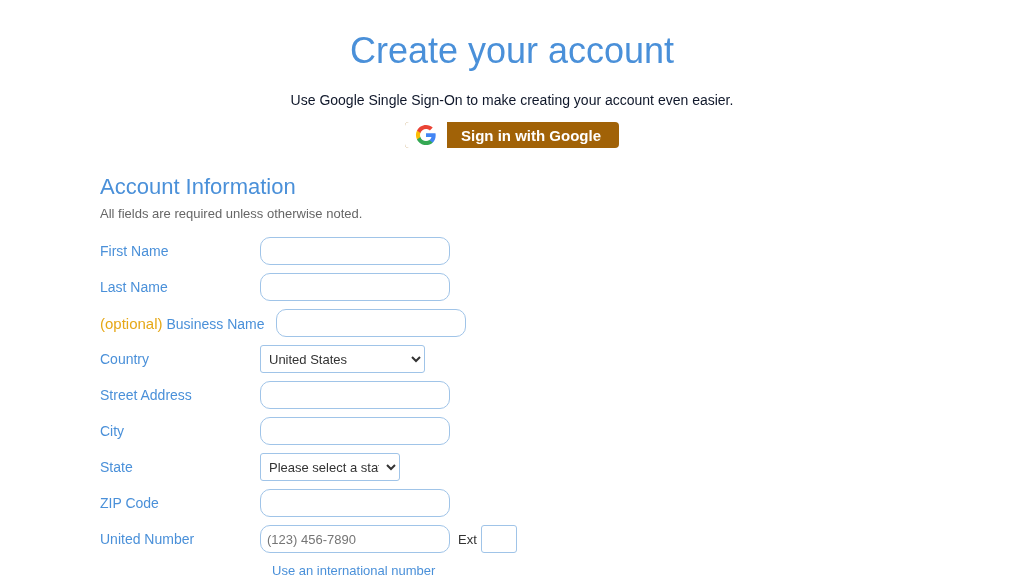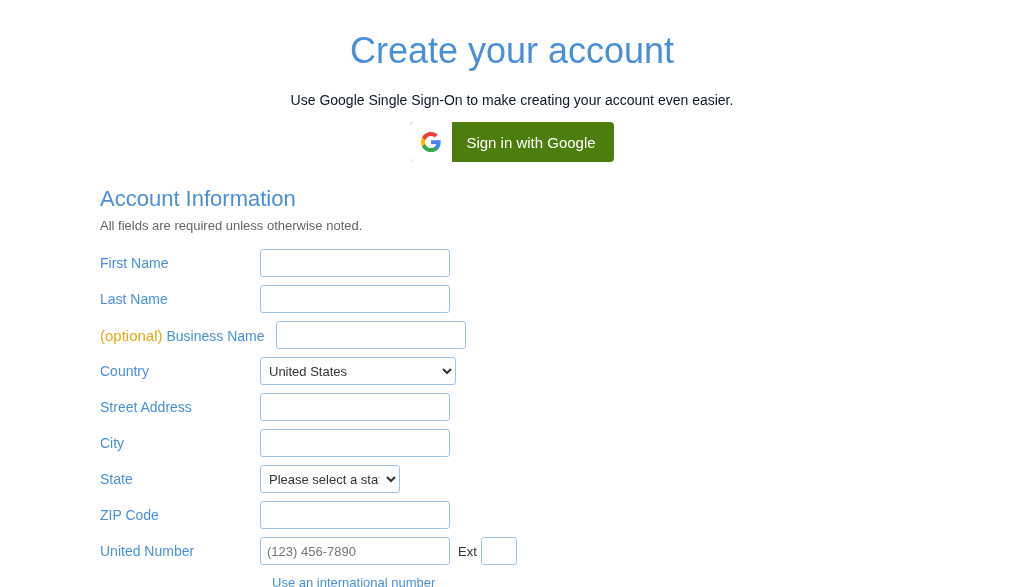--- a/index.html
+++ b/index.html
@@ -28,30 +28,30 @@
       margin-bottom: 24px;
     }
     .sso-text {
       color: #0f172a;
       font-size: 14px;
       margin-bottom: 14px;
     }
     .google-btn {
       display: inline-flex;
       align-items: center;
-      background: #4d7c0f;
+      background: #a16207;
       color: #fff;
       border: none;
       border-radius: 4px;
       padding: 0;
       cursor: pointer;
       font-size: 15px;
-      font-weight: 400;
+      font-weight: 700;
       overflow: hidden;
-      height: 40px;
+      height: 26px;
     }
     .google-btn-icon {
       background: #fff;
       width: 42px;
       height: 42px;
       display: flex;
       align-items: center;
       justify-content: center;
       margin-right: 0;
     }
@@ -89,35 +89,35 @@
       padding-right: 12px;
       font-size: 14px;
       color: #4a90d9;
     }
     .form-label .optional-tag {
       color: #e6a817;
       font-size: 15px;
     }
     .form-input {
       border: 1px solid #a0c4e8;
-      border-radius: 3px;
+      border-radius: 10px;
       height: 28px;
       padding: 0 6px;
       font-size: 13px;
       width: 190px;
       outline: none;
       color: #333;
     }
     .form-select {
       border: 1px solid #a0c4e8;
       border-radius: 3px;
       height: 28px;
       padding: 0 4px;
       font-size: 13px;
-      width: 196px;
+      width: 165px;
       background: #fff;
       color: #333;
       outline: none;
     }
     .phone-row {
       display: flex;
       align-items: center;
     }
     .phone-input {
       width: 190px;

